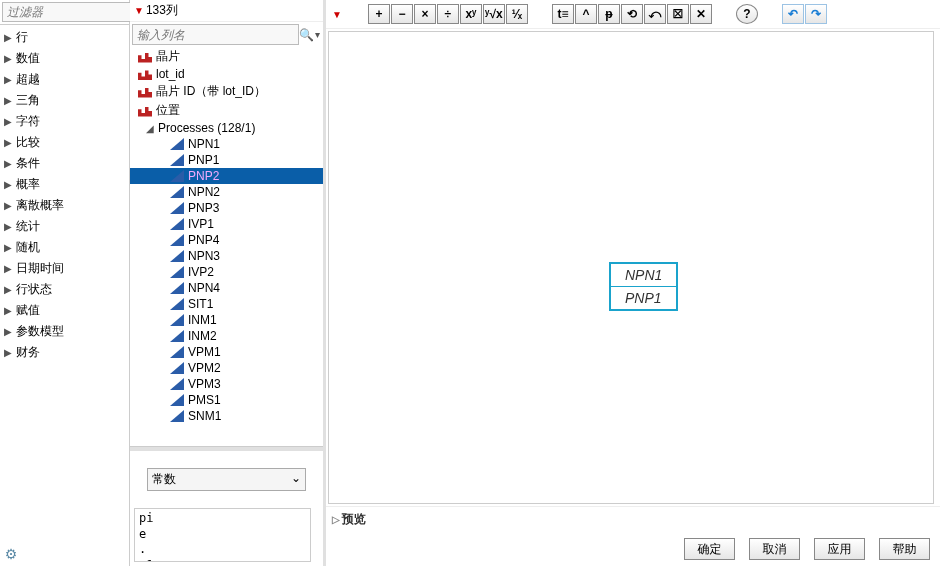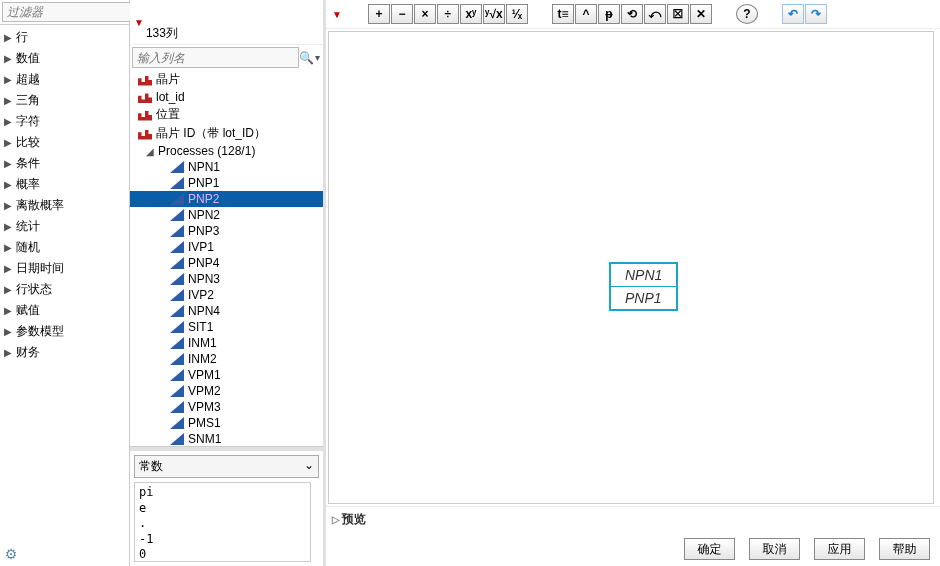--- a/index.html
+++ b/index.html
@@ -79,21 +79,21 @@
   border-right: 3px solid #e0e0e0;
 }
 .mid-header {
   display: flex; align-items: center;
   padding: 2px 4px;
   border-bottom: 1px solid #eee;
 }
 .red-disclose {
   color: #c00; font-size: 10px; margin-right: 2px; cursor: pointer;
 }
-.mid-title { color: #000; margin-top: 23px; }
+.mid-title { color: #000; }
 .mid-search {
   display: flex; align-items: center;
   padding: 2px;
 }
 .mid-search input {
   flex: 1;
   border: 1px solid #bbb;
   background: #f8f8f8;
   color: #999;
   font-style: italic;
@@ -132,21 +132,21 @@
 .col-item.child { padding-left: 40px; }
 .col-item.group { padding-left: 16px; }
 
 .mid-splitter { height: 4px; background: #e0e0e0; cursor: row-resize; }
 
 .constants-pane {
   height: 115px;
   display: flex; flex-direction: column;
 }
 .const-select {
-  margin: 4px;
+  margin: 17px;
   border: 1px solid #aaa;
   background: #f5f5f5;
   padding: 2px 4px;
   display: flex; justify-content: space-between;
   cursor: pointer;
 }
 .const-list {
   flex: 1;
   border: 1px solid #ccc;
   margin: 0 12px 4px 4px;
@@ -322,25 +322,25 @@
         <div class="col-item">
           <span class="icon icon-nom"></span>
           <span>晶片</span>
         </div>
         <div class="col-item">
           <span class="icon icon-nom"></span>
           <span>lot_id</span>
         </div>
         <div class="col-item">
           <span class="icon icon-nom"></span>
-          <span>位置</span>
+          <span>晶片 ID（带 lot_ID）</span>
         </div>
         <div class="col-item">
           <span class="icon icon-nom"></span>
-          <span>晶片 ID（带 lot_ID）</span>
+          <span>位置</span>
         </div>
         <div class="col-item group">
           <span class="tri">◢</span>
           <span>Processes (128/1)</span>
         </div>
         <div class="col-item child">
           <span class="icon icon-cont"></span>
           <span>NPN1</span>
         </div>
         <div class="col-item child">

